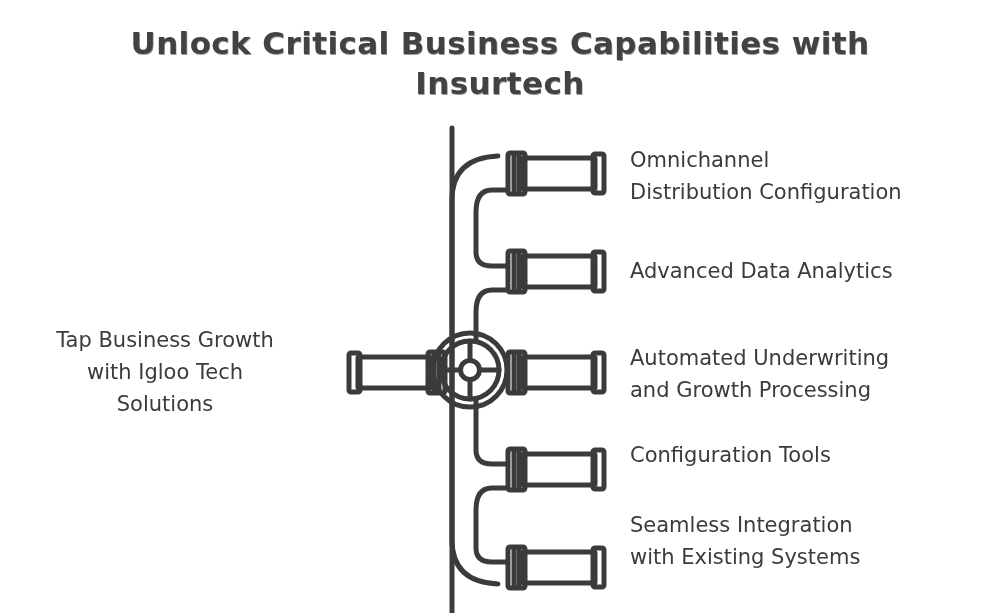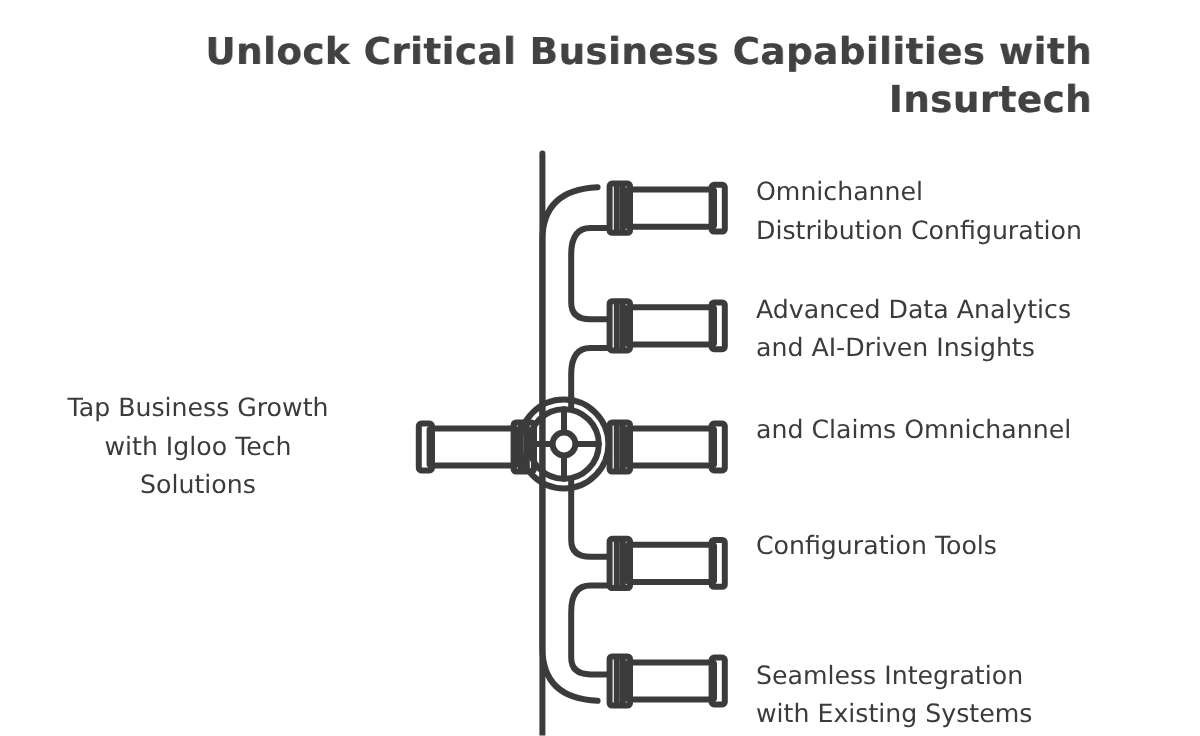--- a/index.html
+++ b/index.html
@@ -20,21 +20,21 @@
     position: absolute;
     left: 0; top: 0;
     width: 1000px;
     height: 613px;
   }
   .title {
     position: absolute;
     left: 90px;
     top: 24px;
     width: 820px;
-    text-align: right;
+    text-align: center;
     font-family: "DejaVu Sans", sans-serif;
     font-size: 31px;
     font-weight: bold;
     line-height: 1.28;
     letter-spacing: 0.4px;
     color: #424242;
     text-shadow: 0.6px 0.6px 0 #9a9a9a;
   }
   .left-label {
     position: absolute;
@@ -50,24 +50,24 @@
     position: absolute;
     left: 630px;
     width: 360px;
     text-align: left;
     font-size: 21px;
     line-height: 1.52;
     color: #3b3b3b;
   }
   .branch-label .l1, .branch-label .l2 { display: block; white-space: nowrap; }
   .lbl-0 { top: 145px; }
-  .lbl-1 { top: 243px; }
+  .lbl-1 { top: 256px; }
   .lbl-2 { top: 343px; }
   .lbl-3 { top: 440px; }
-  .lbl-4 { top: 548px; }
+  .lbl-4 { top: 510px; }
 </style>
 </head>
 <body>
 
 <svg id="canvas" viewBox="0 0 1000 613" xmlns="http://www.w3.org/2000/svg">
   <rect x="0" y="0" width="1000" height="613" fill="#ffffff"></rect>
 
   <g fill="none" stroke="#3b3b3b" stroke-width="5" stroke-linecap="round" stroke-linejoin="round">
 
     <path d="M 452 612 L 452 200 Q 452 158 498 156"></path>
@@ -152,25 +152,25 @@
   <span>Solutions</span>
 </div>
 
 <div class="branch-label lbl-0">
   <span class="l1">Omnichannel</span>
   <span class="l2">Distribution Configuration</span>
 </div>
 
 <div class="branch-label lbl-1">
   <span class="l1">Advanced Data Analytics</span>
-  <span class="l2">and AI-Driven Insights</span>
 </div>
 
 <div class="branch-label lbl-2">
-  <span class="l2">and Claims Omnichannel</span>
+  <span class="l1">Automated Underwriting</span>
+  <span class="l2">and Growth Processing</span>
 </div>
 
 <div class="branch-label lbl-3">
   <span class="l2">Configuration Tools</span>
 </div>
 
 <div class="branch-label lbl-4">
   <span class="l1">Seamless Integration</span>
   <span class="l2">with Existing Systems</span>
 </div>

